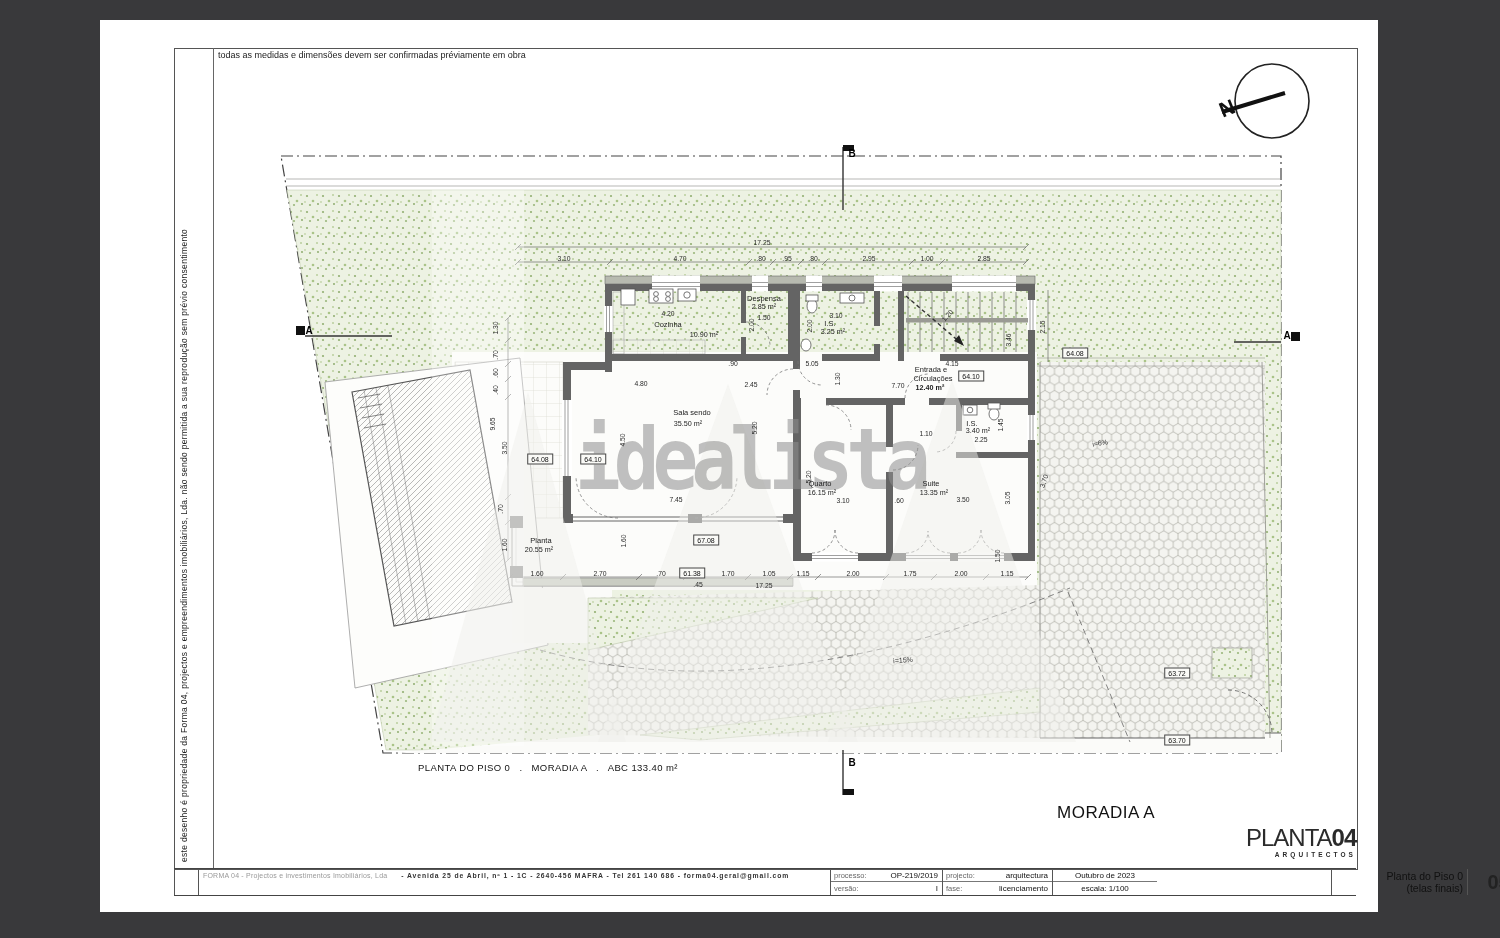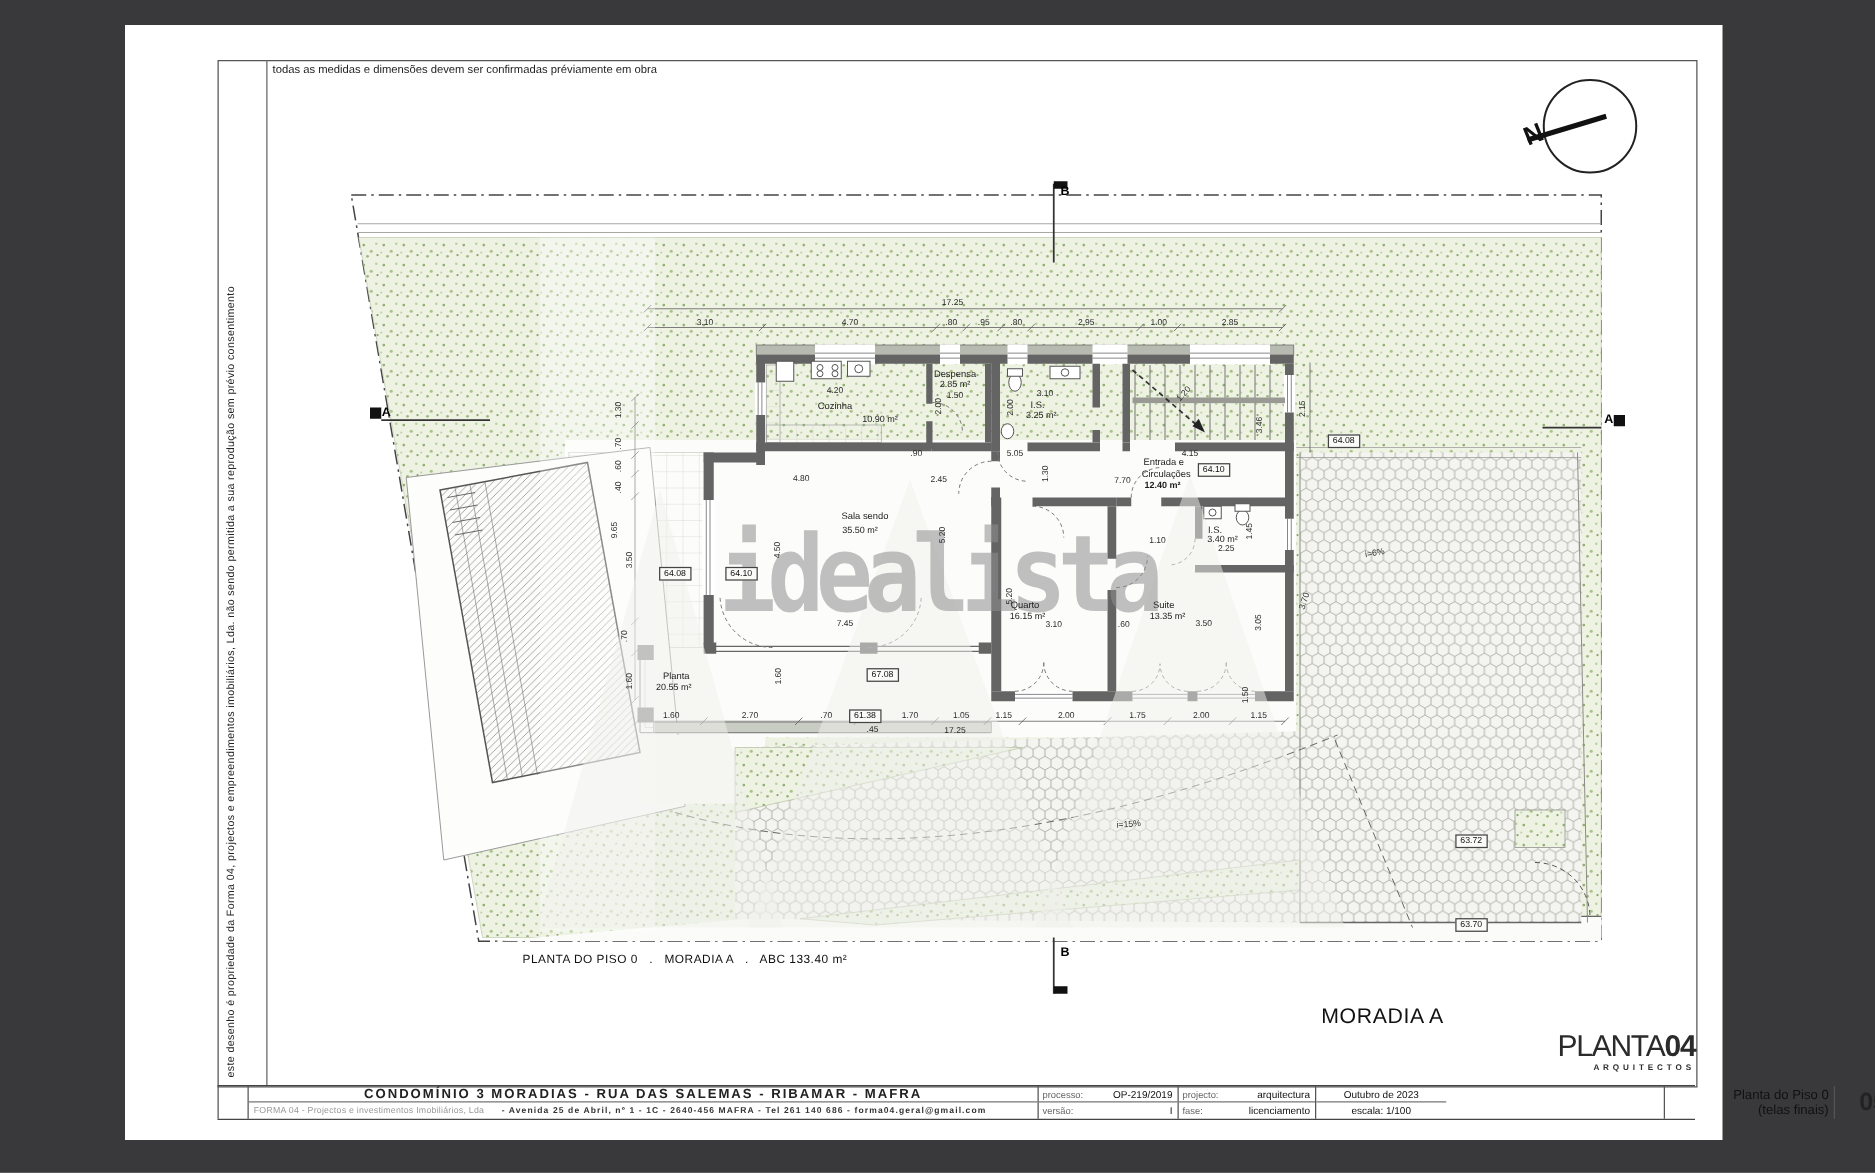--- a/index.html
+++ b/index.html
@@ -365,21 +365,20 @@
   <div class="logo">
     <div class="logo-line1">
       <span class="logo-forma">PLANTA</span><span class="logo-04">04</span>
     </div>
     <div class="logo-sub">ARQUITECTOS</div>
   </div>
 
   <div class="tb">
     <div class="tb-cell" style="left:0;width:24px;"></div>
     <div class="tb-cell" style="left:24px;width:632px;">
-      <div class="tb-row tb-r1 tb-title">CONDOMÍNIO 3 MORADIAS - RUA DAS SALEMAS - RIBAMAR - MAFRA</div>
       <div class="tb-row tb-sub">
         <span class="tb-company">FORMA 04 -  Projectos e investimentos Imobiliários, Lda</span>
         <span class="tb-address">- Avenida 25 de Abril, nº 1 - 1C  -  2640-456  MAFRA  -  Tel  261 140 686  -  forma04.geral@gmail.com</span>
       </div>
     </div>
     <div class="tb-cell" style="left:656px;width:112px;">
       <div class="tb-row tb-r1">
           <span class="tb-lbl">processo:</span>
           <span class="tb-val">OP-219/2019</span>
         </div>

